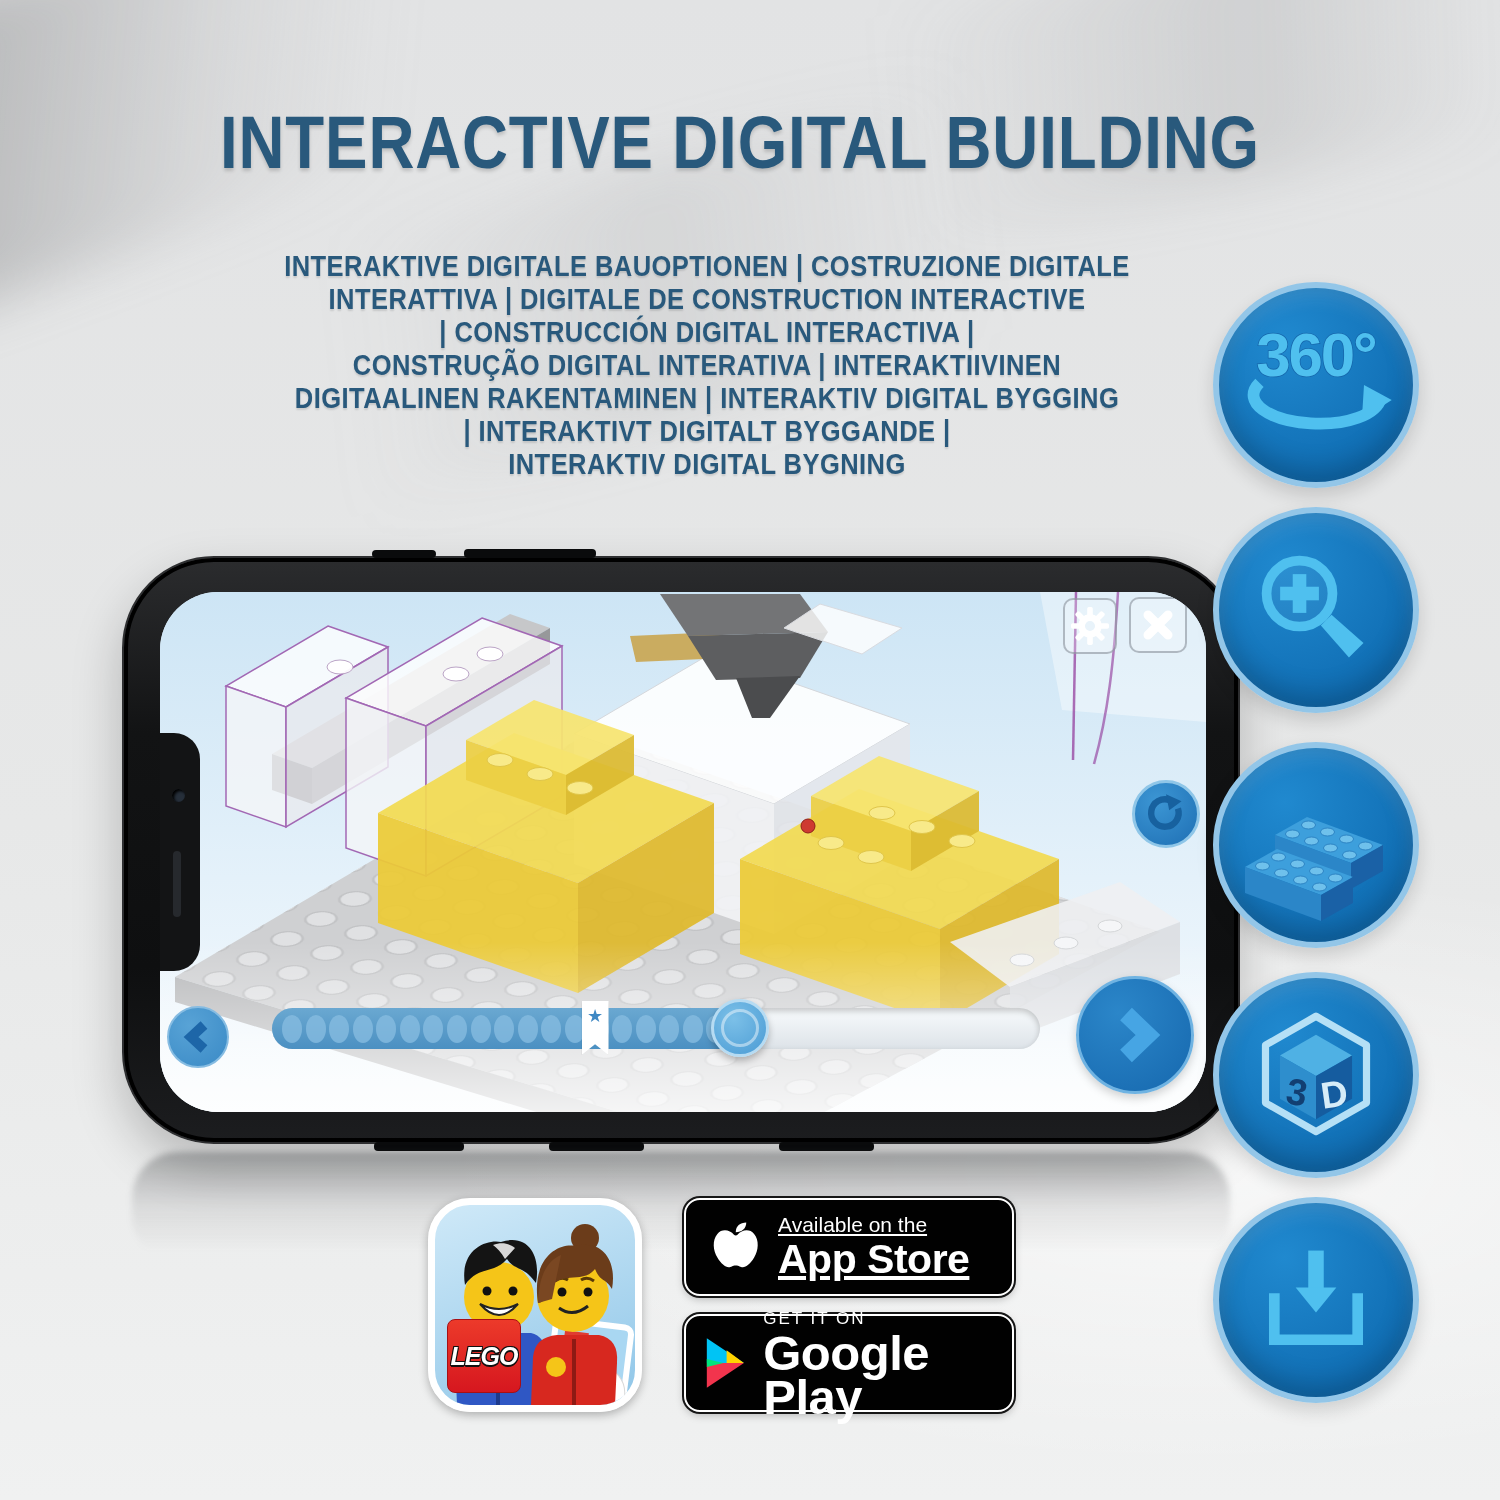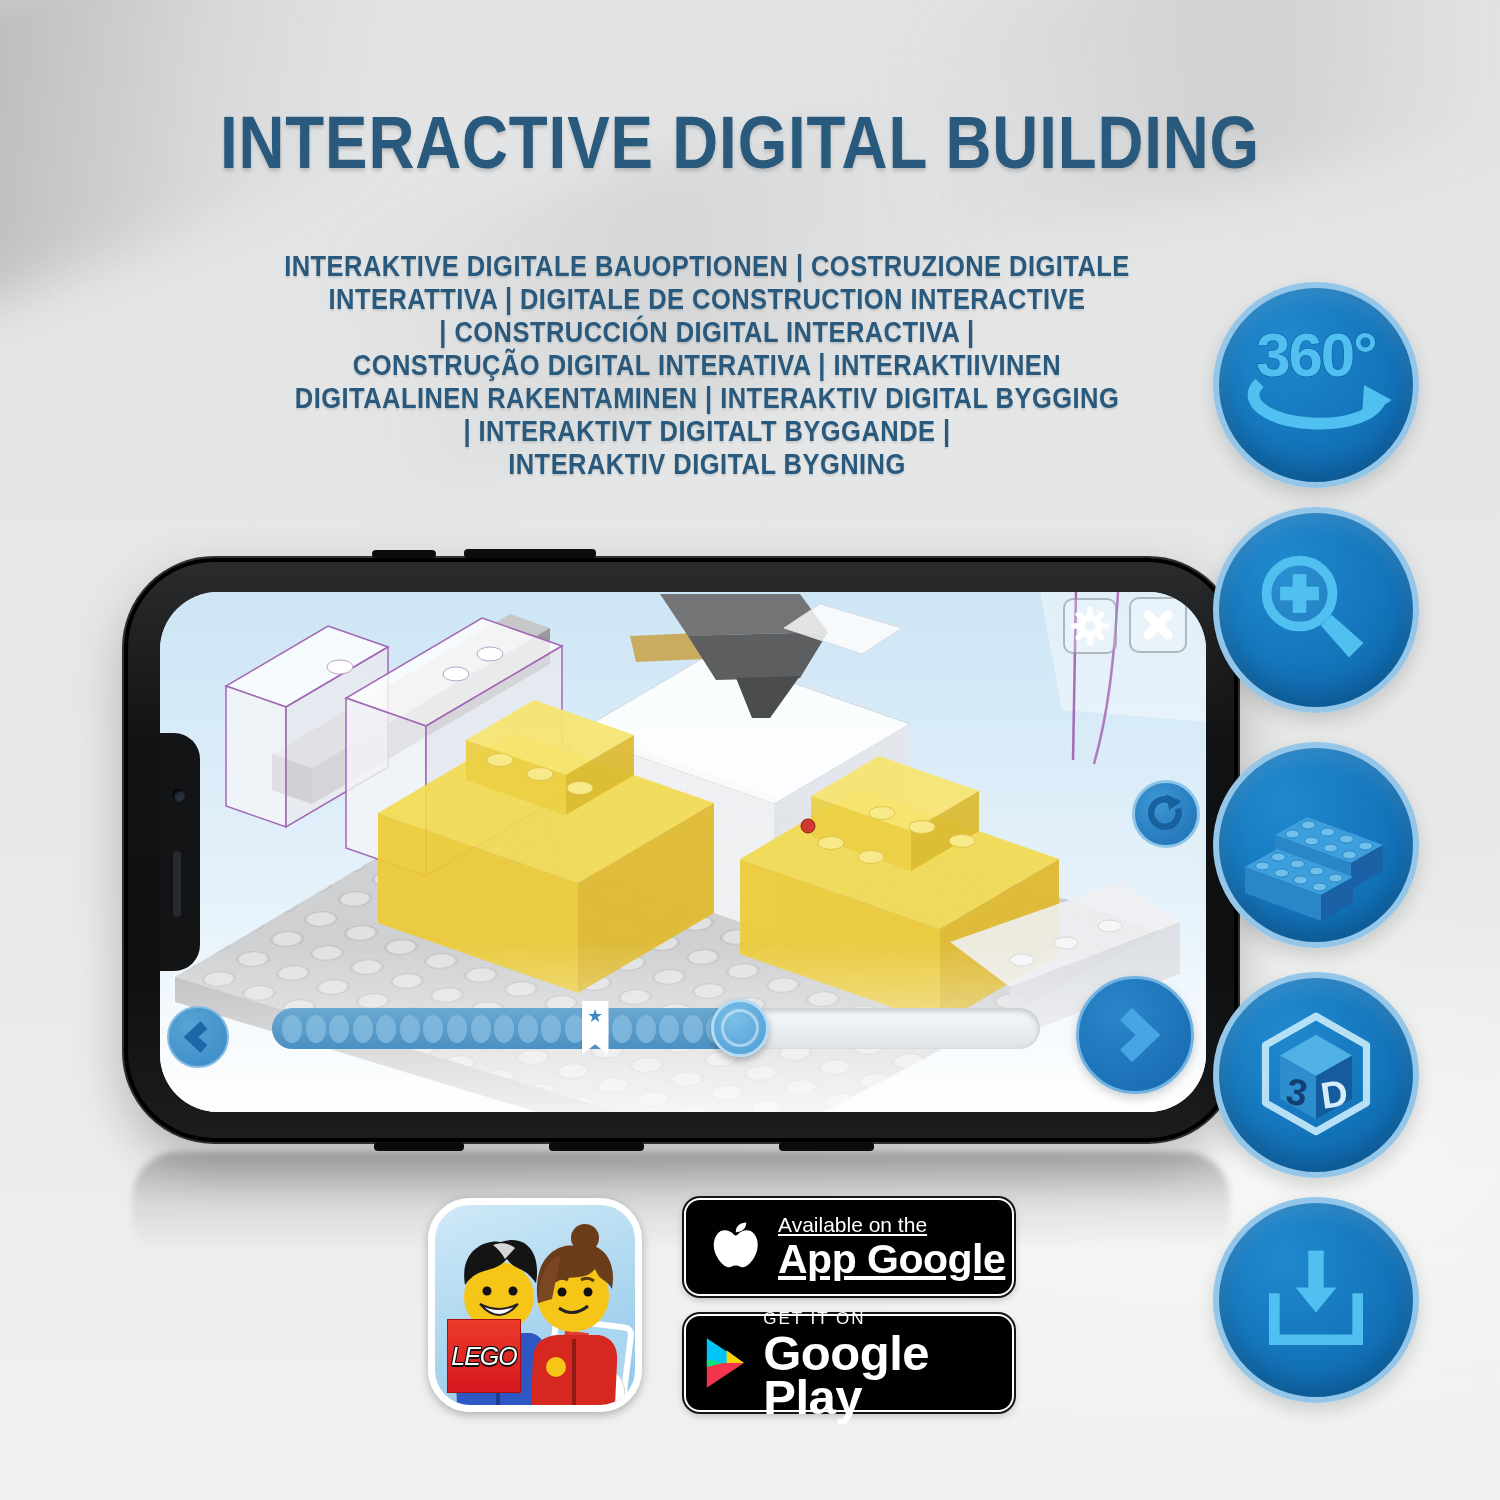--- a/index.html
+++ b/index.html
@@ -106,24 +106,24 @@
   .f360-text{font-weight:bold;letter-spacing:-2px;}
 
   
   #lego-app-icon{
     position:absolute;left:428px;top:1198px;width:214px;height:214px;border-radius:42px;
     border:7px solid #fff;overflow:hidden;
     background:linear-gradient(160deg,#cfe9f8,#8fc6e8);
     box-shadow:0 3px 10px rgba(0,0,0,.28);
   }
   #lego-logo{
-    position:absolute;left:12px;bottom:12px;width:74px;height:74px;border-radius:0;
+    position:absolute;left:12px;bottom:12px;width:74px;height:74px;border-radius:8px;
     background:linear-gradient(180deg,#ec3a2a,#d6171f);
     display:flex;align-items:center;justify-content:center;
-    color:#fff;font-weight:normal;font-style:italic;font-size:25px;letter-spacing:-1px;
+    color:#fff;font-weight:bold;font-style:italic;font-size:25px;letter-spacing:-1px;
     text-shadow:1px 1px 0 #111,-1px 1px 0 #111,1px -1px 0 #111,-1px -1px 0 #111,0 2px 0 #111;
     border:1px solid #a80f14;
   }
   .store-badge{
     position:absolute;left:684px;width:330px;height:98px;background:#010101;border-radius:16px;
     border:2px solid #fff;box-shadow:0 0 0 2px #161616,0 3px 8px rgba(0,0,0,.25);
     display:flex;align-items:center;padding-left:20px;color:#fff;
   }
   #app-store-badge{top:1198px;text-decoration:underline;}
   #google-play-badge{top:1314px;}
@@ -432,21 +432,21 @@
     <div id="lego-logo">LEGO</div>
   </div>
 
   <div id="app-store-badge" class="store-badge">
     <svg width="56" height="60" viewBox="0 0 64 64">
       <path d="M32 18 c-5-6-14-7-19-1 c-6 7-5 19 0 27 c4 7 9 11 13 11 c3 0 4-2 8-2 c4 0 5 2 8 2 c4 0 9-4 13-11 c5-8 6-20 0-27 c-5-6-14-5-19 1 c-1 1-3 1-4 0 z" fill="#fff"></path>
       <path d="M34 15 c0-7 5-11 12-11 c0 7-5 11-12 11 z" fill="#fff"></path>
     </svg>
     <div class="badge-text">
       <span class="badge-tagline">Available on the</span>
-      <span class="badge-store">App Google</span>
+      <span class="badge-store">App Store</span>
     </div>
   </div>
 
   <div id="google-play-badge" class="store-badge">
     <svg width="46" height="56" viewBox="0 0 100 120">
       <polygon points="2,0 92,60 2,60" fill="#00c4f5"></polygon>
       <polygon points="2,120 92,60 2,60" fill="#f2344d"></polygon>
       <polygon points="2,50 42,60 2,70" fill="#00e57d"></polygon>
       <polygon points="50,29 92,60 50,60" fill="#ffd400"></polygon>
     </svg>

